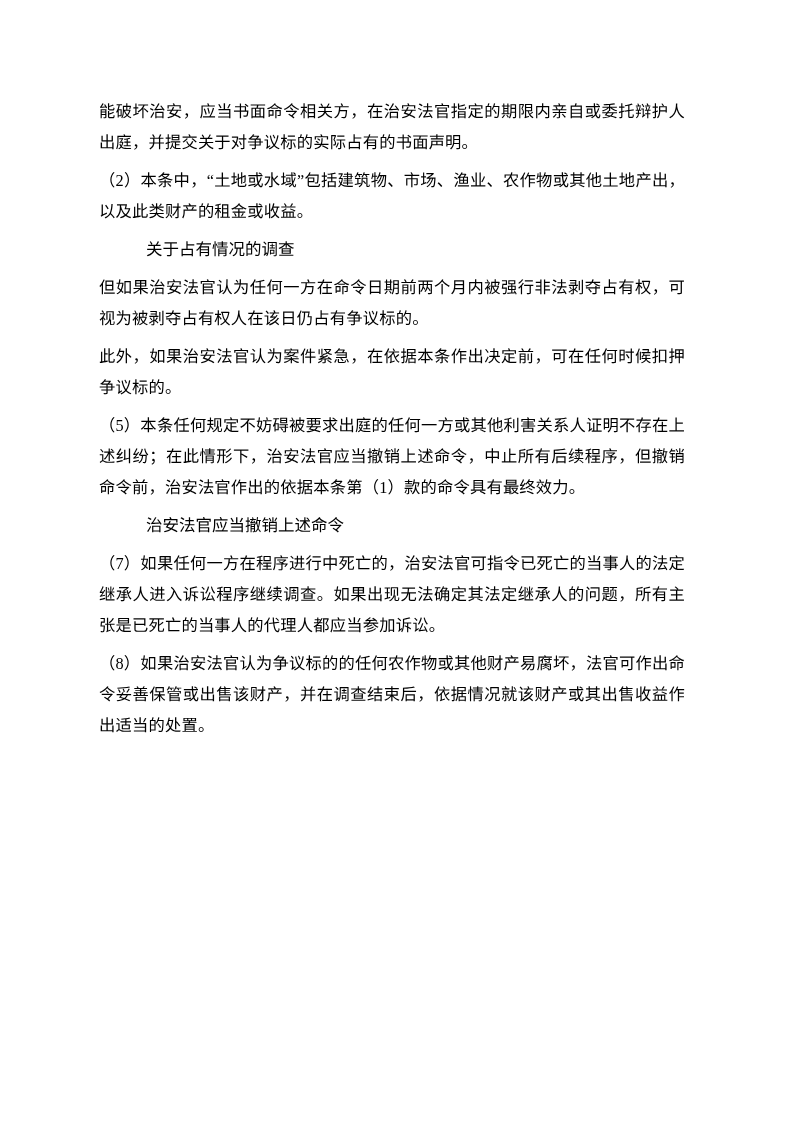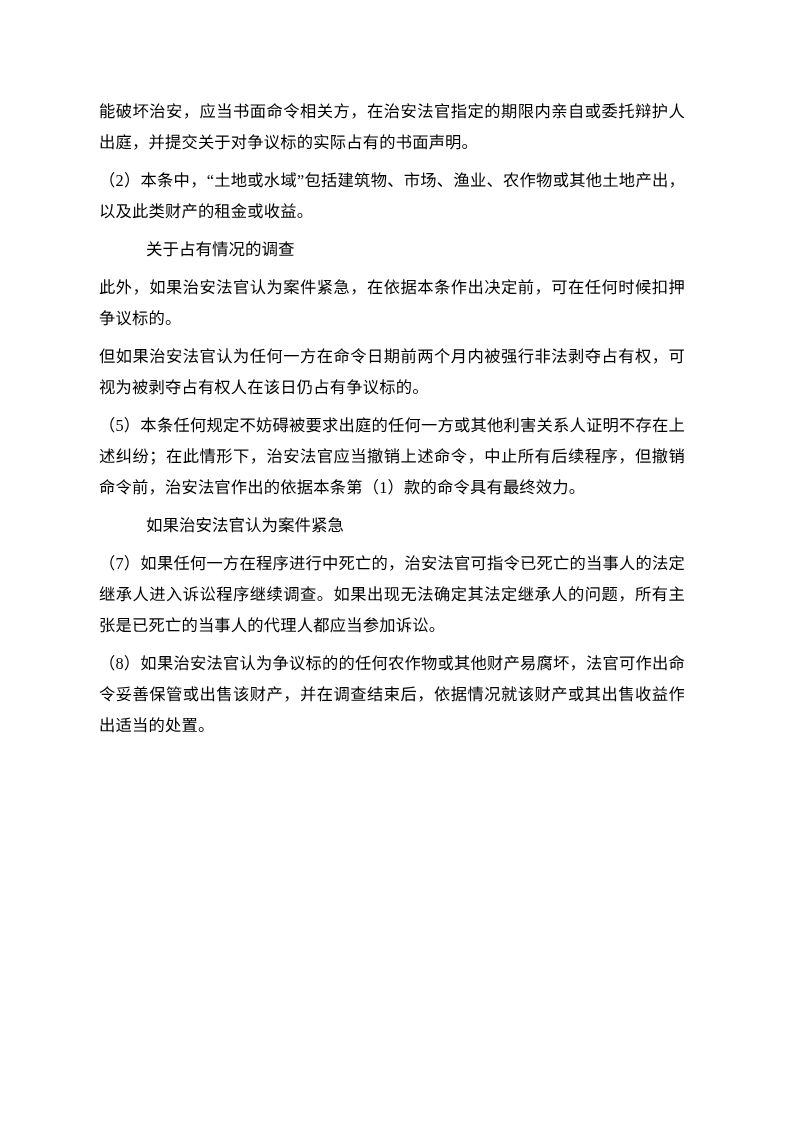--- a/index.html
+++ b/index.html
@@ -50,21 +50,21 @@
   }
 </style>
 </head>
 <body>
 
 <div class="page">
   <div class="content">
     <p class="para">能破坏治安，应当书面命令相关方，在治安法官指定的期限内亲自或委托辩护人出庭，并提交关于对争议标的实际占有的书面声明。</p>
     <p class="para">（2）本条中，“土地或水域”包括建筑物、市场、渔业、农作物或其他土地产出，以及此类财产的租金或收益。</p>
     <p class="heading">关于占有情况的调查</p>
+    <p class="para">但如果治安法官认为任何一方在命令日期前两个月内被强行非法剥夺占有权，可视为被剥夺占有权人在该日仍占有争议标的。</p>
     <p class="para">此外，如果治安法官认为案件紧急，在依据本条作出决定前，可在任何时候扣押争议标的。</p>
-    <p class="para">但如果治安法官认为任何一方在命令日期前两个月内被强行非法剥夺占有权，可视为被剥夺占有权人在该日仍占有争议标的。</p>
     <p class="para">（5）本条任何规定不妨碍被要求出庭的任何一方或其他利害关系人证明不存在上述纠纷；在此情形下，治安法官应当撤销上述命令，中止所有后续程序，但撤销命令前，治安法官作出的依据本条第（1）款的命令具有最终效力。</p>
-    <p class="heading">如果治安法官认为案件紧急</p>
+    <p class="heading">治安法官应当撤销上述命令</p>
     <p class="para">（7）如果任何一方在程序进行中死亡的，治安法官可指令已死亡的当事人的法定继承人进入诉讼程序继续调查。如果出现无法确定其法定继承人的问题，所有主张是已死亡的当事人的代理人都应当参加诉讼。</p>
     <p class="para">（8）如果治安法官认为争议标的的任何农作物或其他财产易腐坏，法官可作出命令妥善保管或出售该财产，并在调查结束后，依据情况就该财产或其出售收益作出适当的处置。</p>
   </div>
   <div class="page-number">29</div>
 </div>
 
 </body></html>

